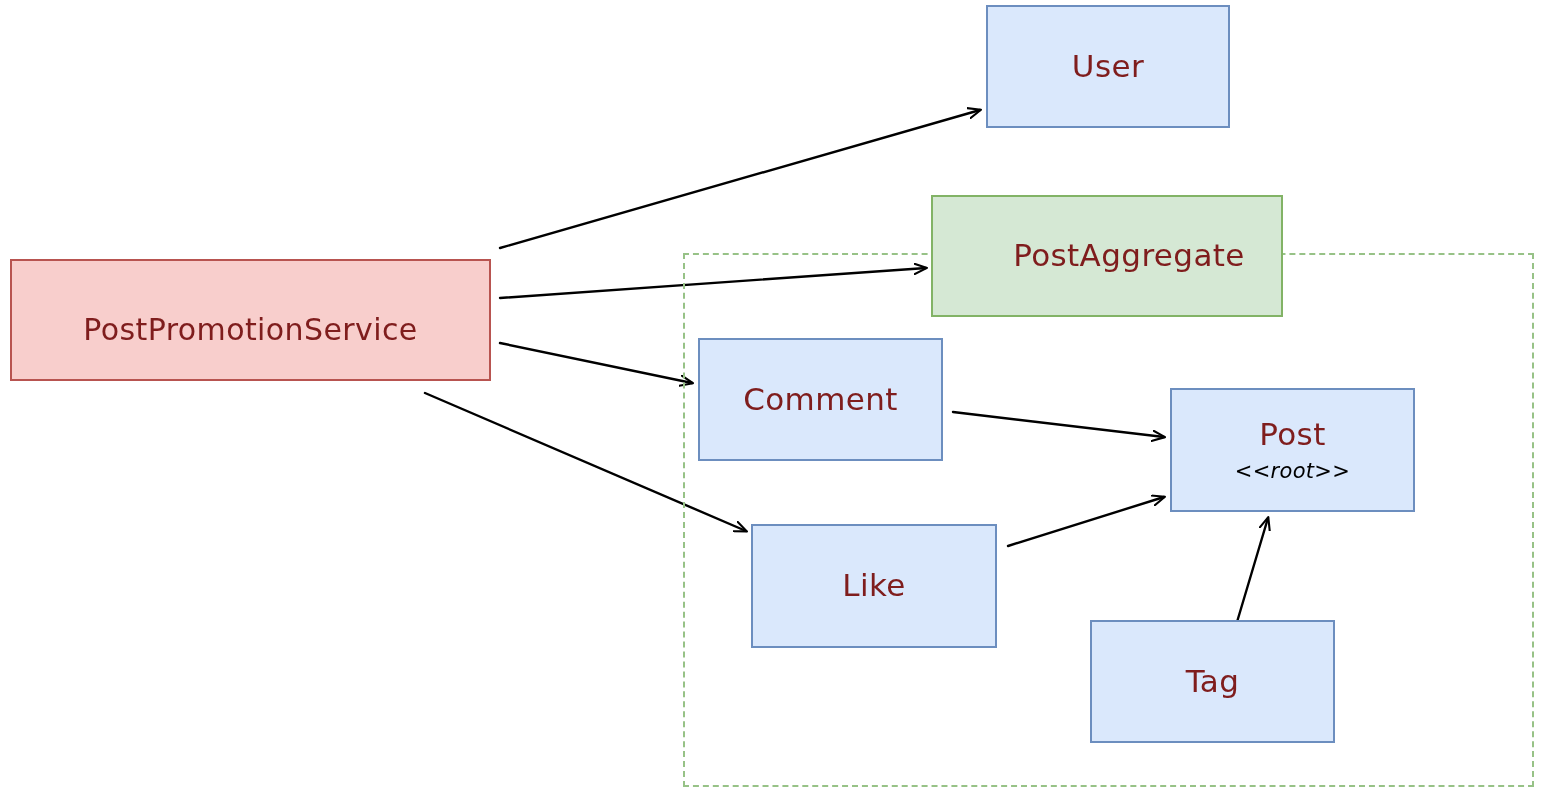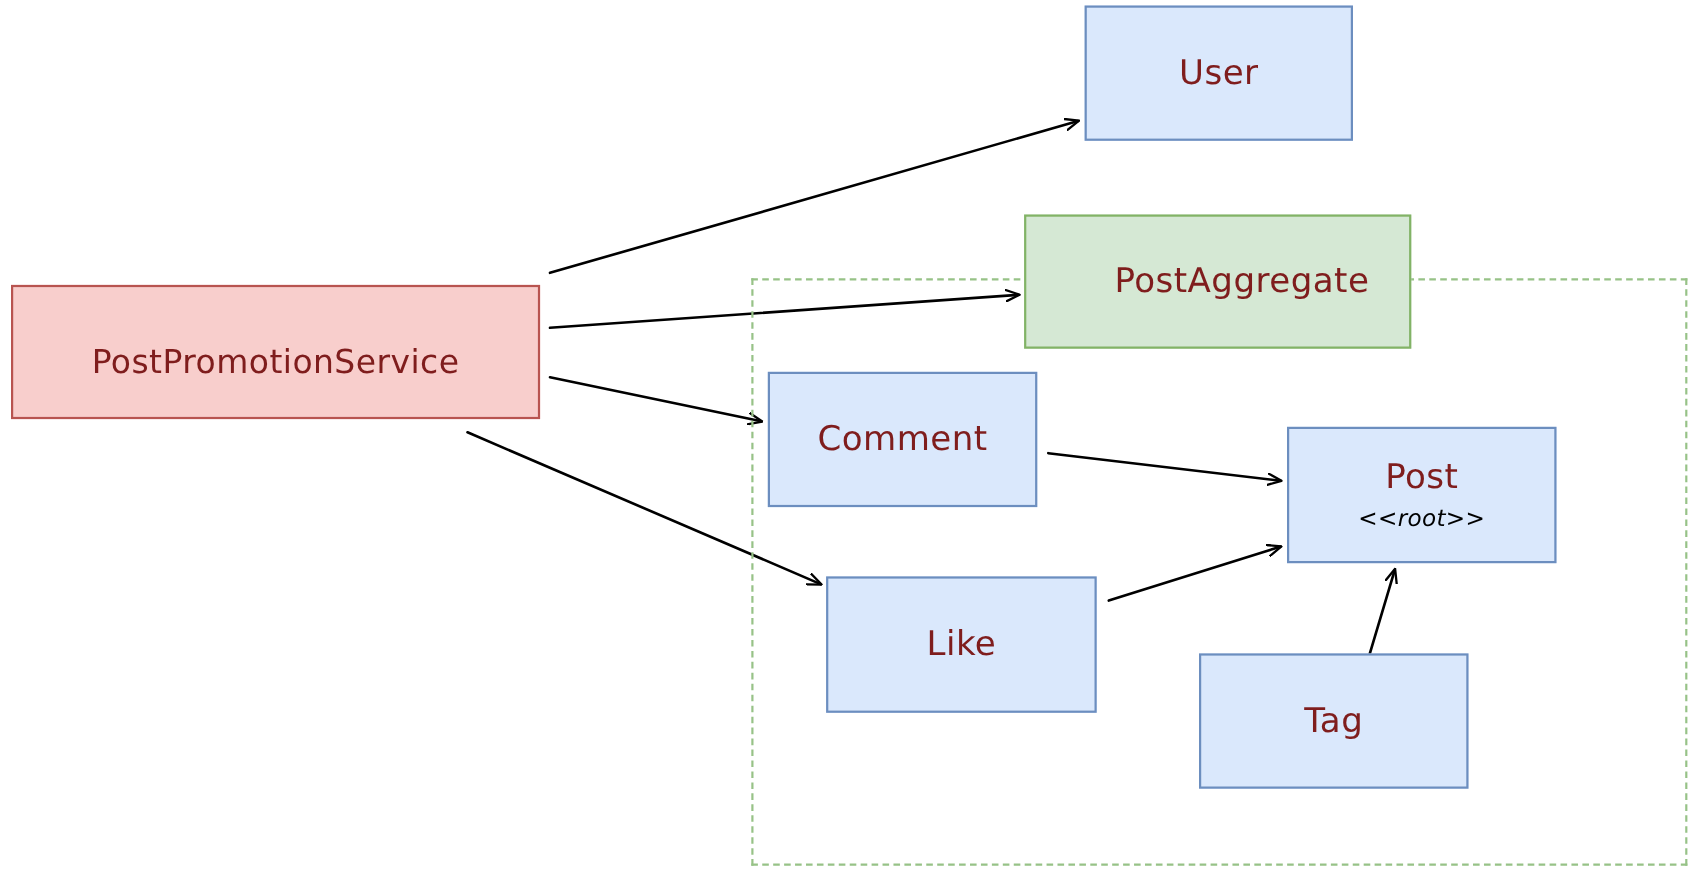--- a/index.html
+++ b/index.html
@@ -102,17 +102,17 @@
 
   <div class="node entity" style="left:1170px; top:388px; width:245px; height:124px; background:#dae8fc; border-color:#6c8ebf;">
     <span class="title">Post</span>
     <span class="stereotype">&lt;&lt;root&gt;&gt;</span>
   </div>
 
   <div class="node entity" style="left:751px; top:524px; width:246px; height:124px; background:#dae8fc; border-color:#6c8ebf;">
     <span class="title">Like</span>
   </div>
 
-  <div class="node entity" style="left:1090px; top:594px; width:245px; height:123px; background:#dae8fc; border-color:#6c8ebf;">
+  <div class="node entity" style="left:1090px; top:620px; width:245px; height:123px; background:#dae8fc; border-color:#6c8ebf;">
     <span class="title">Tag</span>
   </div>
 
 </div>
 
 </body></html>

